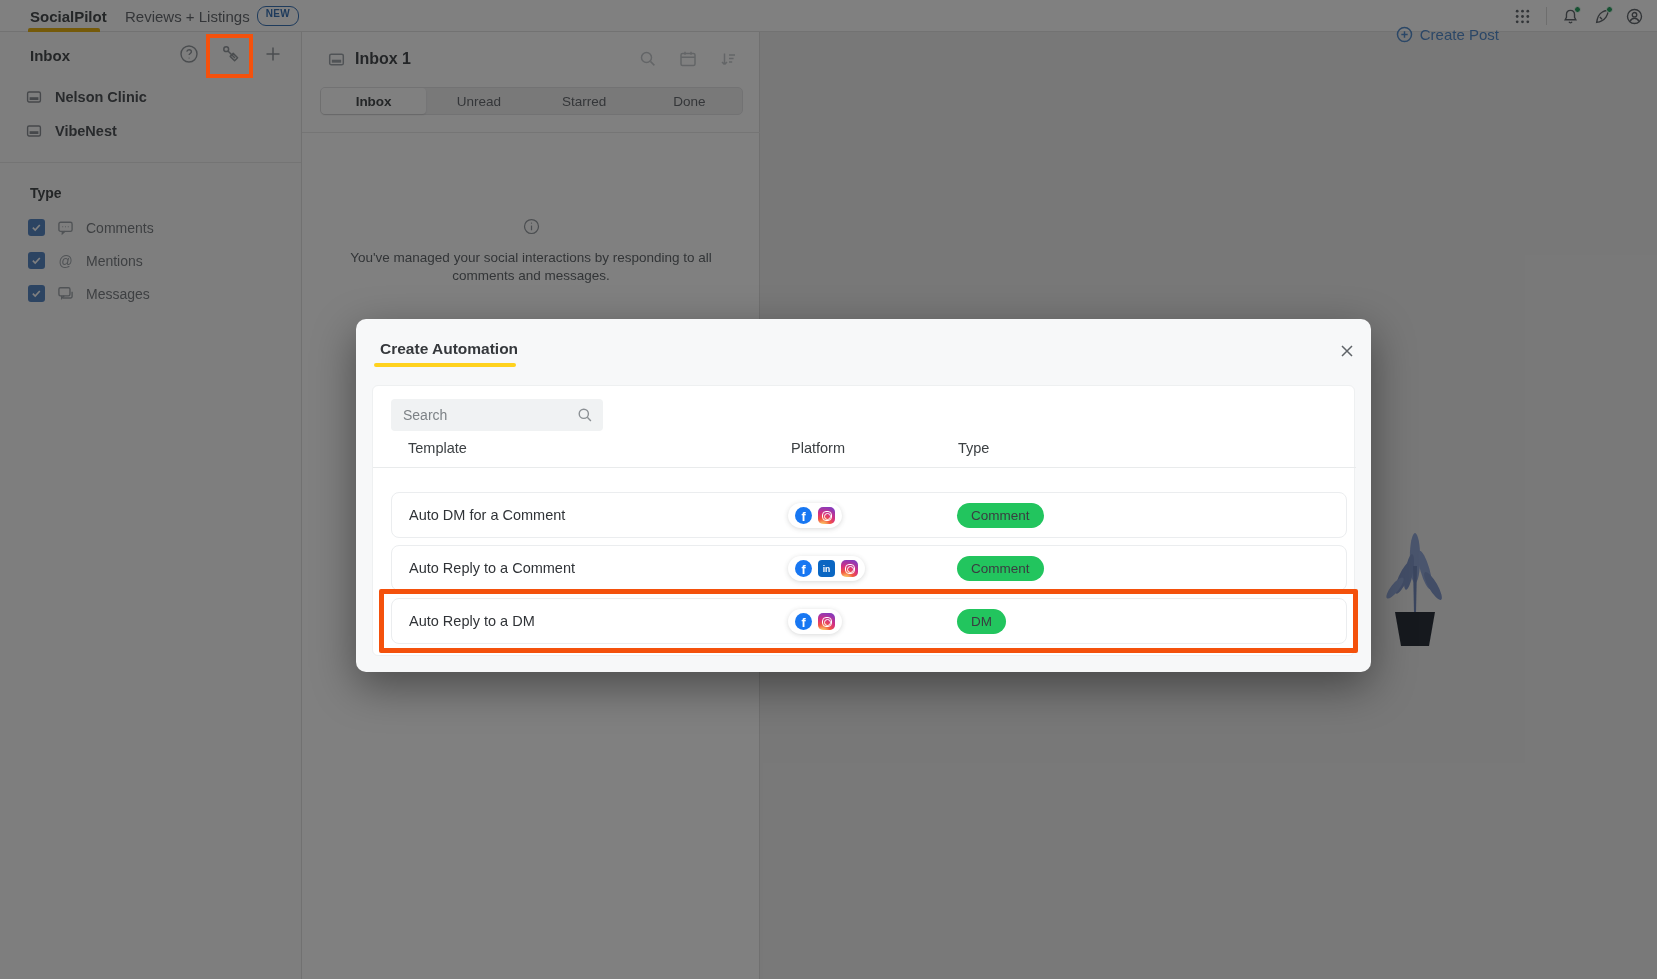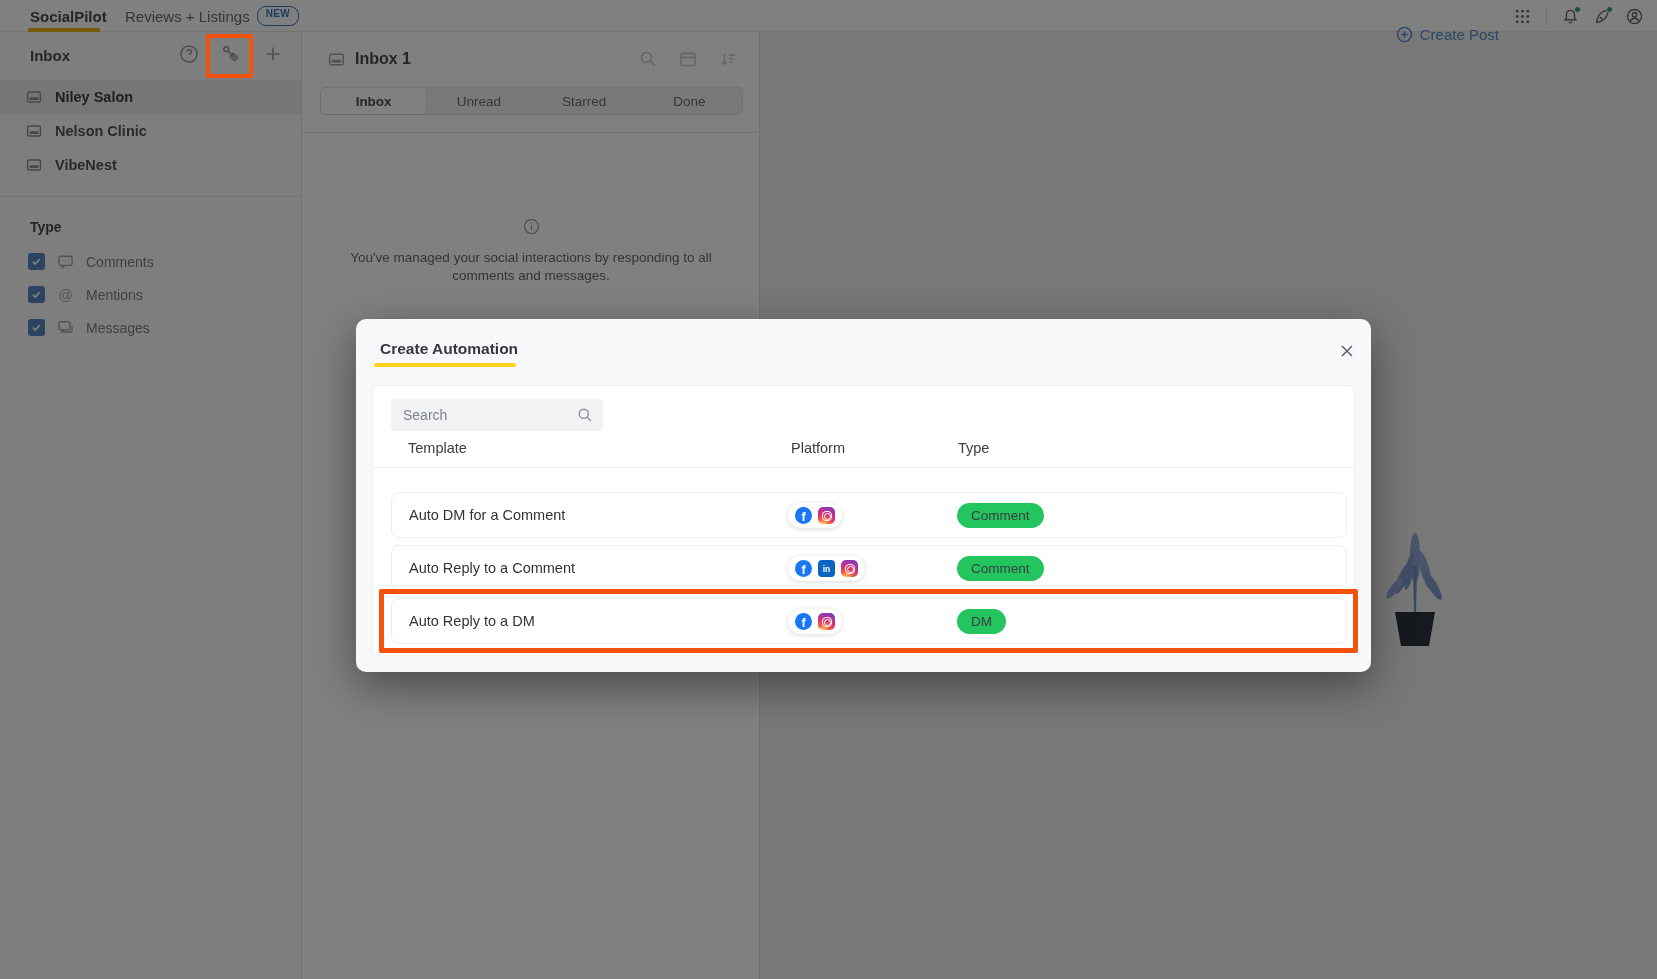--- a/index.html
+++ b/index.html
@@ -200,29 +200,20 @@
             </svg>
         </span>
         <span class="sb-hicon">
           <svg viewBox="0 0 20 20" fill="none" stroke="currentColor" stroke-width="1.5">
             <path d="M10 3.5v13M3.5 10h13"></path>
             </svg>
         </span>
       </div>
     </div>
 
-    <div class="acct selected">
-      <span class="mon">
-        <svg viewBox="0 0 16 16" fill="none" stroke="currentColor" stroke-width="1.4">
-          <rect x="1.6" y="3" width="12.8" height="10" rx="1.5"></rect>
-          <rect x="3.6" y="8.2" width="8.8" height="2.8" fill="currentColor" stroke="none"></rect>
-          </svg>
-      </span>
-      <span>Niley Salon</span>
-    </div>
     <div class="acct">
       <span class="mon">
         <svg viewBox="0 0 16 16" fill="none" stroke="currentColor" stroke-width="1.4">
           <rect x="1.6" y="3" width="12.8" height="10" rx="1.5"></rect>
           <rect x="3.6" y="8.2" width="8.8" height="2.8" fill="currentColor" stroke="none"></rect>
           </svg>
       </span>
       <span>Nelson Clinic</span>
     </div>
     <div class="acct">

